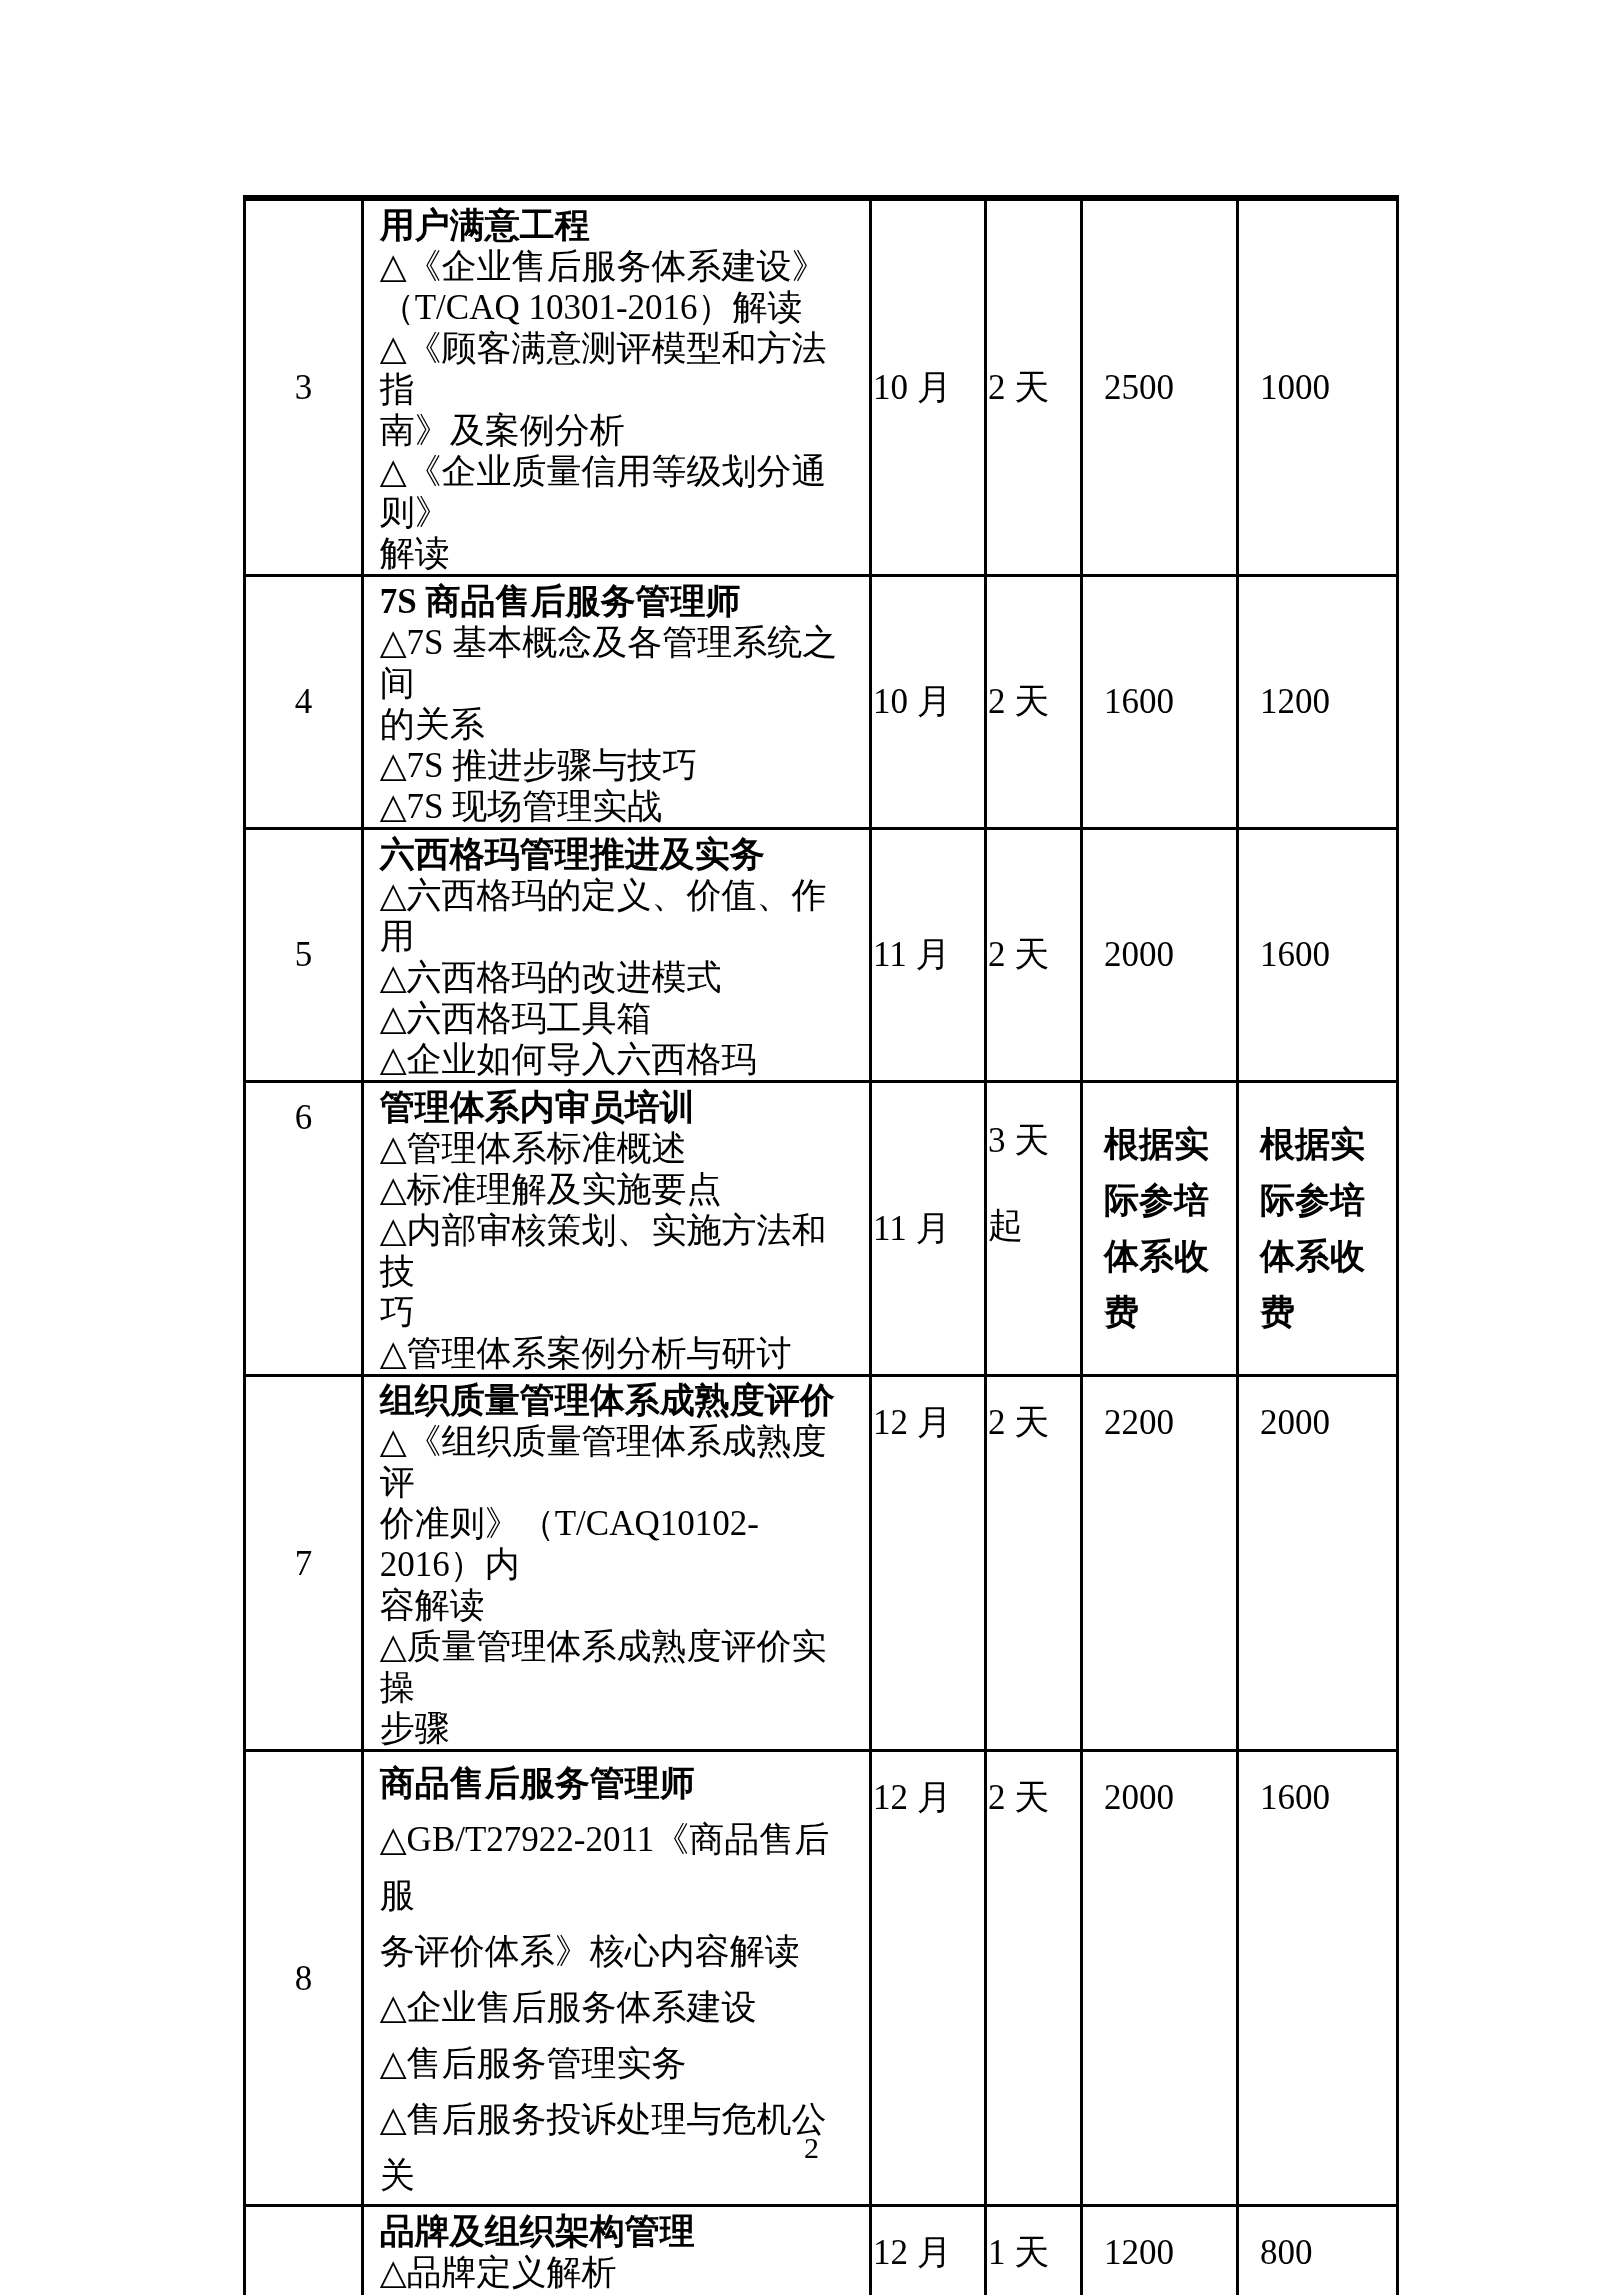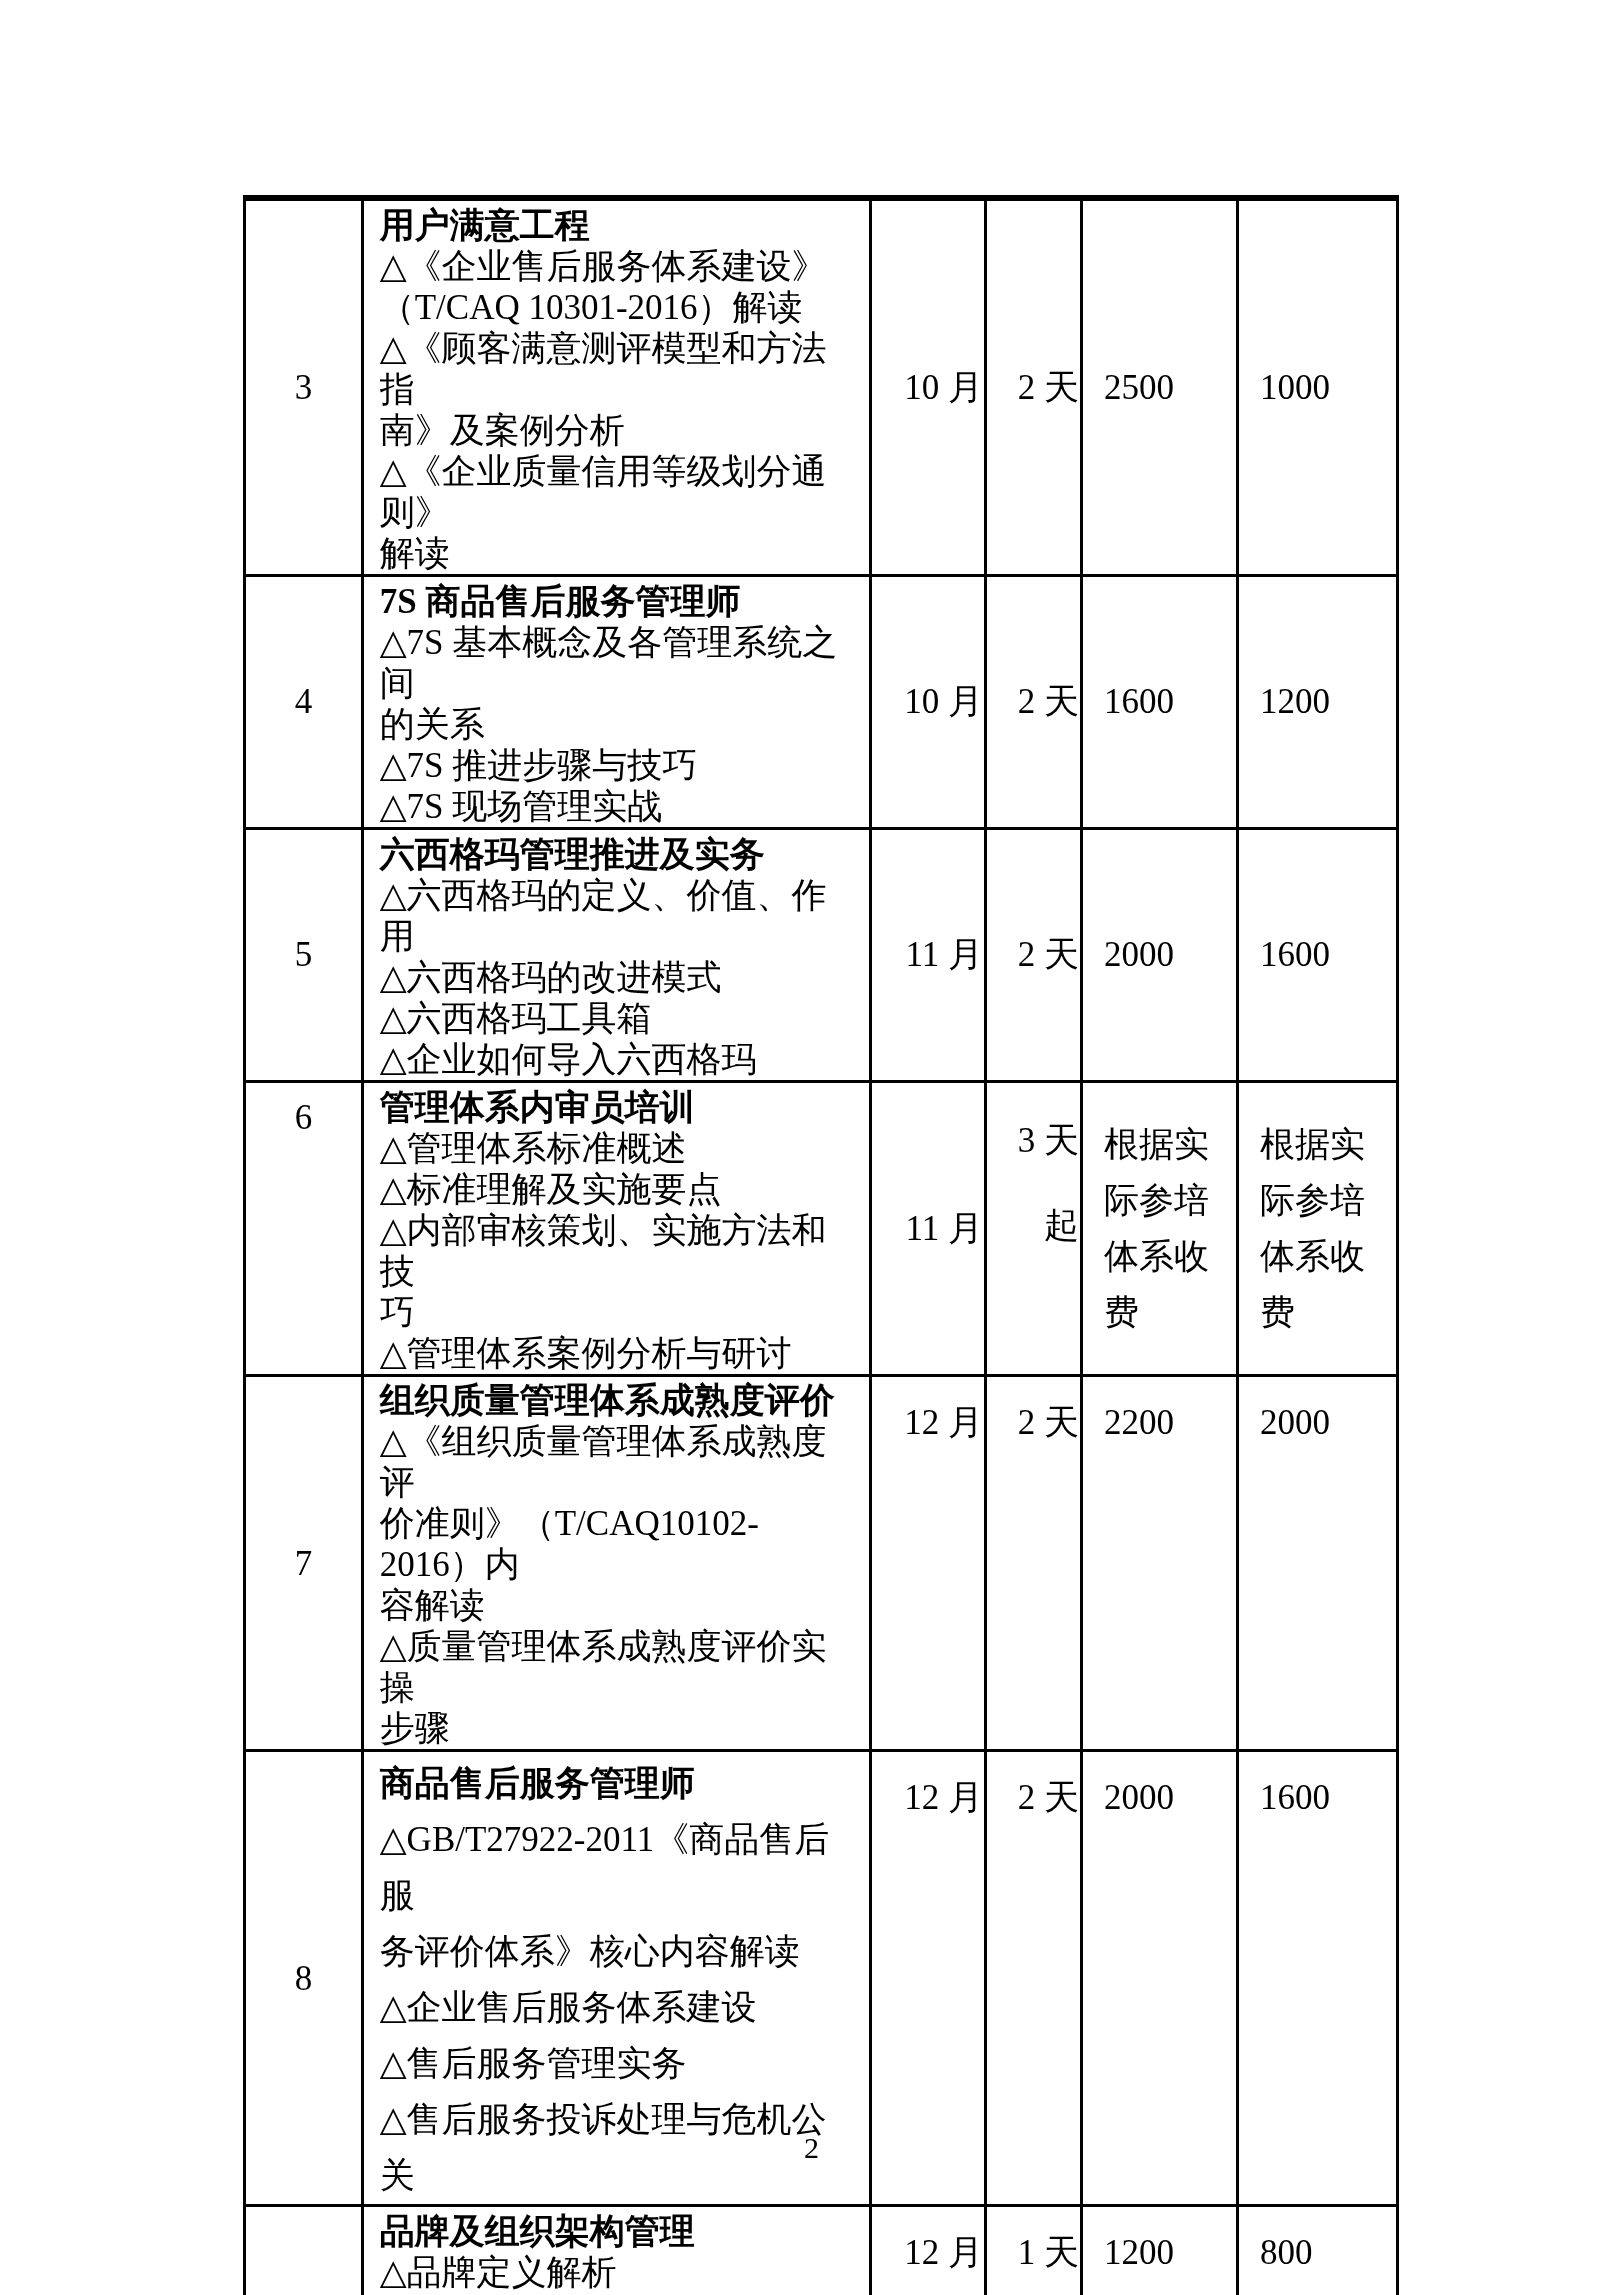--- a/index.html
+++ b/index.html
@@ -50,21 +50,21 @@
     margin-left: 48px;
   }
   td.c-body .title {
     font-weight: bold;
   }
   tr.wide-spacing td.c-body {
     line-height: 56px;
   }
   
   td.c-month, td.c-days {
-    text-align: right;
+    text-align: left;
   }
   td.c-fee {
     text-align: left;
     padding-left: 21px;
     padding-right: 6.5px;
   }
   tr.vals-mid td.c-month,
   tr.vals-mid td.c-days,
   tr.vals-mid td.c-fee {
     vertical-align: middle;
@@ -80,20 +80,21 @@
   }
   tr.row6 td.c-days {
     vertical-align: top;
     padding-top: 15.7px;
     line-height: 85px;
   }
   tr.row6 td.c-fee {
     vertical-align: middle;
     line-height: 56px;
     padding-top: 3px;
+    font-weight: bold;
   }
   #page-number {
     position: absolute;
     left: 0;
     right: 0;
     top: 2131px;
     text-align: center;
     font-size: 30px;
     line-height: 33px;
   }

